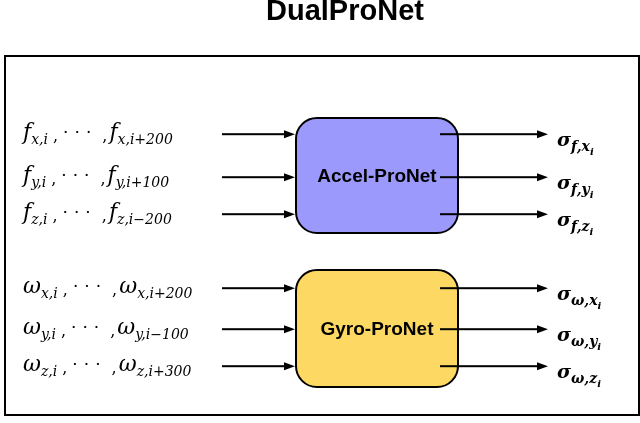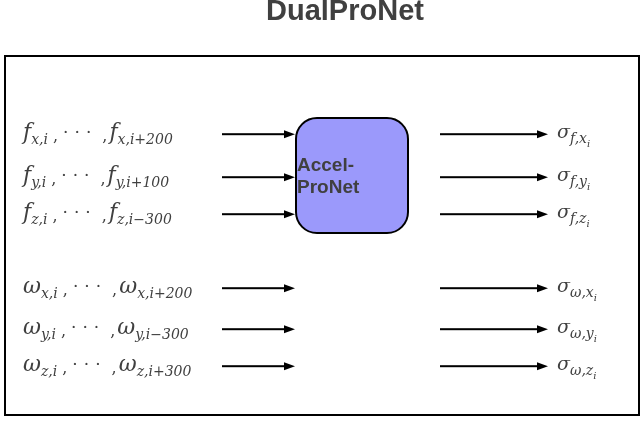--- a/index.html
+++ b/index.html
@@ -9,21 +9,21 @@
     --background: #FFFFFF;
   }
   html, body { margin: 0; padding: 0; background: #fff; }
   .canvas {
     position: relative;
     width: 640px;
     height: 423px;
     background: var(--background);
     overflow: hidden;
     font-family: "Liberation Sans", sans-serif;
-    color: #404040;
+    color: #000000;
   }
   .title {
     position: absolute;
     left: 266px;
     top: -7px;
     font-size: 29px;
     line-height: 34px;
     font-weight: bold;
     letter-spacing: 0px;
     white-space: nowrap;
@@ -34,21 +34,21 @@
     top: 55px;
     width: 636px;
     height: 361px;
     border: 2px solid var(--outline);
     box-sizing: border-box;
     background: transparent;
   }
   .block {
     position: absolute;
     left: 295px;
-    width: 114px;
+    width: 164px;
     border: 2px solid var(--outline);
     border-radius: 22px;
     box-sizing: border-box;
     display: flex;
     align-items: center;
     justify-content: center;
     font-weight: bold;
     font-size: 19px;
   }
   .block-accel { top: 117px; height: 117px; background: var(--accel-fill); }
@@ -65,23 +65,24 @@
   .in-label {
     position: absolute;
     left: 23px;
     top: 0;
     transform: translateY(-54%);
     white-space: nowrap;
   }
   .out-label {
     position: absolute;
     left: 557px;
-    top: 0;
+    top: 8px;
     transform: translateY(-50%);
     white-space: nowrap;
+    font-weight: bold;
   }
   .m-base {
     font-family: "DejaVu Serif", serif;
     font-style: italic;
     font-size: 22px;
   }
   .out-label .m-base { font-size: 19px; }
   .m-sub {
     font-family: "DejaVu Serif", serif;
     font-style: italic;
@@ -134,51 +135,54 @@
 <div class="canvas">
 
   <div class="title">DualProNet</div>
 
   <div class="outer-box"></div>
 
   <div class="block block-accel">
     <span>Accel-ProNet</span>
   </div>
 
+  <div class="block block-gyro">
+    <span>Gyro-ProNet</span>
+  </div>
 
   <div class="row row-0">
     <span class="in-label"><span class="m-base">f</span><span class="m-sub">x,i</span><span class="m-sep">,</span><span class="m-dots">···</span><span class="m-sep">,</span><span class="m-base">f</span><span class="m-sub">x,i+200</span></span>
     <span class="arrow arrow-in"></span>
     <span class="arrow arrow-out"></span>
     <span class="out-label"><span class="m-base">σ</span><span class="m-sub"><span>f,x</span><span class="m-subsub">i</span></span></span>
   </div>
 
   <div class="row row-1">
     <span class="in-label"><span class="m-base">f</span><span class="m-sub">y,i</span><span class="m-sep">,</span><span class="m-dots">···</span><span class="m-sep">,</span><span class="m-base">f</span><span class="m-sub">y,i+100</span></span>
     <span class="arrow arrow-in"></span>
     <span class="arrow arrow-out"></span>
     <span class="out-label"><span class="m-base">σ</span><span class="m-sub"><span>f,y</span><span class="m-subsub">i</span></span></span>
   </div>
 
   <div class="row row-2">
-    <span class="in-label"><span class="m-base">f</span><span class="m-sub">z,i</span><span class="m-sep">,</span><span class="m-dots">···</span><span class="m-sep">,</span><span class="m-base">f</span><span class="m-sub">z,i−300</span></span>
+    <span class="in-label"><span class="m-base">f</span><span class="m-sub">z,i</span><span class="m-sep">,</span><span class="m-dots">···</span><span class="m-sep">,</span><span class="m-base">f</span><span class="m-sub">z,i−200</span></span>
     <span class="arrow arrow-in"></span>
     <span class="arrow arrow-out"></span>
     <span class="out-label"><span class="m-base">σ</span><span class="m-sub"><span>f,z</span><span class="m-subsub">i</span></span></span>
   </div>
 
   <div class="row row-3">
     <span class="in-label"><span class="m-base">ω</span><span class="m-sub">x,i</span><span class="m-sep">,</span><span class="m-dots">···</span><span class="m-sep">,</span><span class="m-base">ω</span><span class="m-sub">x,i+200</span></span>
     <span class="arrow arrow-in"></span>
     <span class="arrow arrow-out"></span>
     <span class="out-label"><span class="m-base">σ</span><span class="m-sub"><span>ω,x</span><span class="m-subsub">i</span></span></span>
   </div>
 
   <div class="row row-4">
-    <span class="in-label"><span class="m-base">ω</span><span class="m-sub">y,i</span><span class="m-sep">,</span><span class="m-dots">···</span><span class="m-sep">,</span><span class="m-base">ω</span><span class="m-sub">y,i−300</span></span>
+    <span class="in-label"><span class="m-base">ω</span><span class="m-sub">y,i</span><span class="m-sep">,</span><span class="m-dots">···</span><span class="m-sep">,</span><span class="m-base">ω</span><span class="m-sub">y,i−100</span></span>
     <span class="arrow arrow-in"></span>
     <span class="arrow arrow-out"></span>
     <span class="out-label"><span class="m-base">σ</span><span class="m-sub"><span>ω,y</span><span class="m-subsub">i</span></span></span>
   </div>
 
   <div class="row row-5">
     <span class="in-label"><span class="m-base">ω</span><span class="m-sub">z,i</span><span class="m-sep">,</span><span class="m-dots">···</span><span class="m-sep">,</span><span class="m-base">ω</span><span class="m-sub">z,i+300</span></span>
     <span class="arrow arrow-in"></span>
     <span class="arrow arrow-out"></span>
     <span class="out-label"><span class="m-base">σ</span><span class="m-sub"><span>ω,z</span><span class="m-subsub">i</span></span></span>

